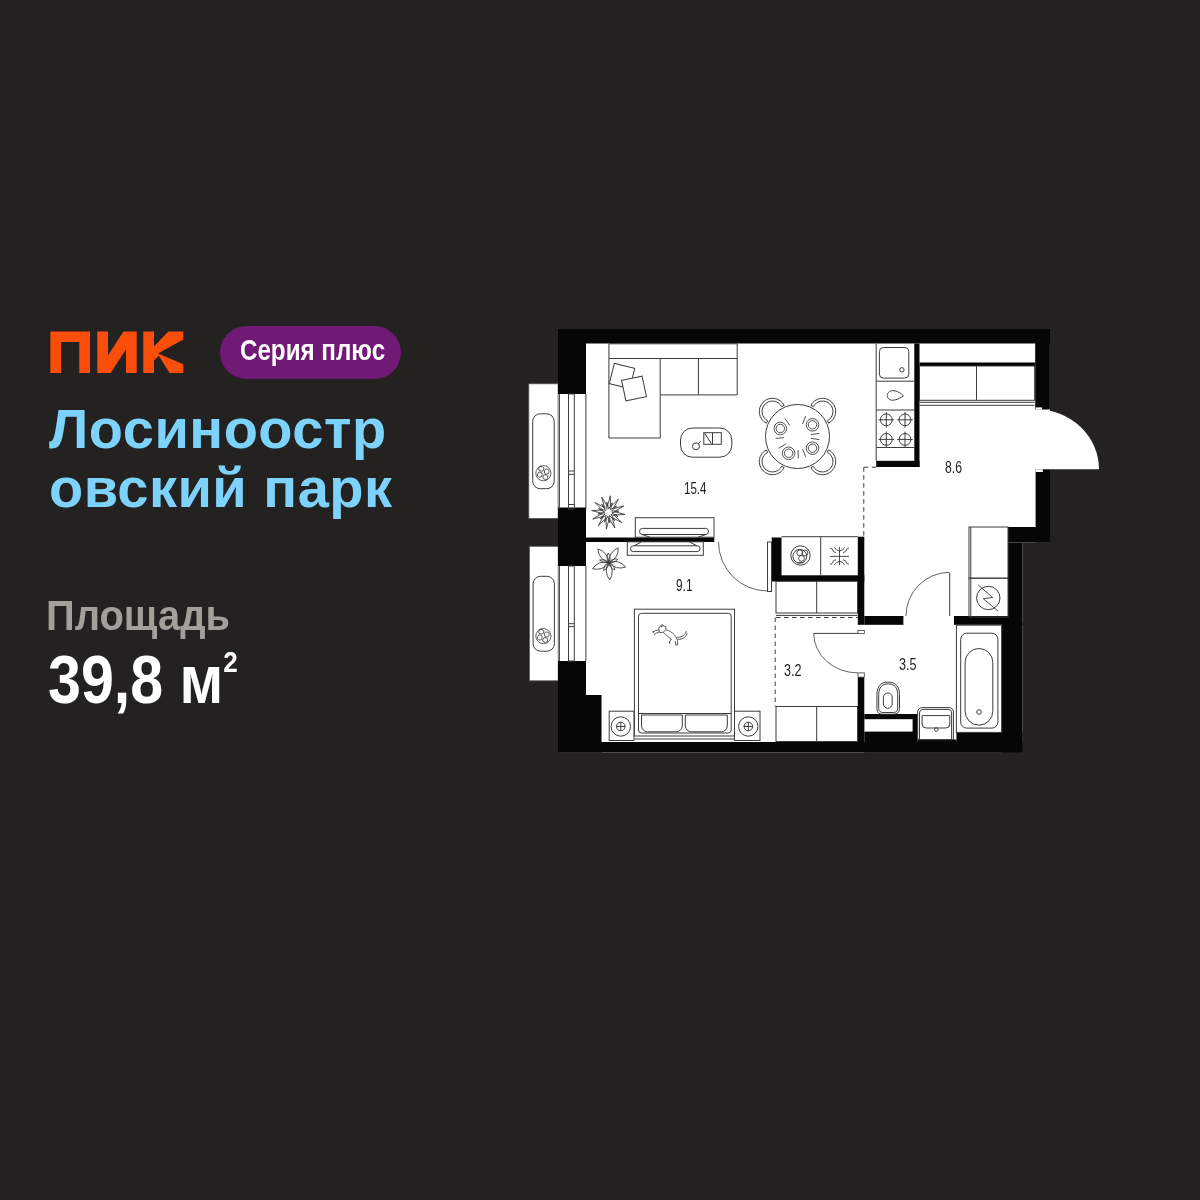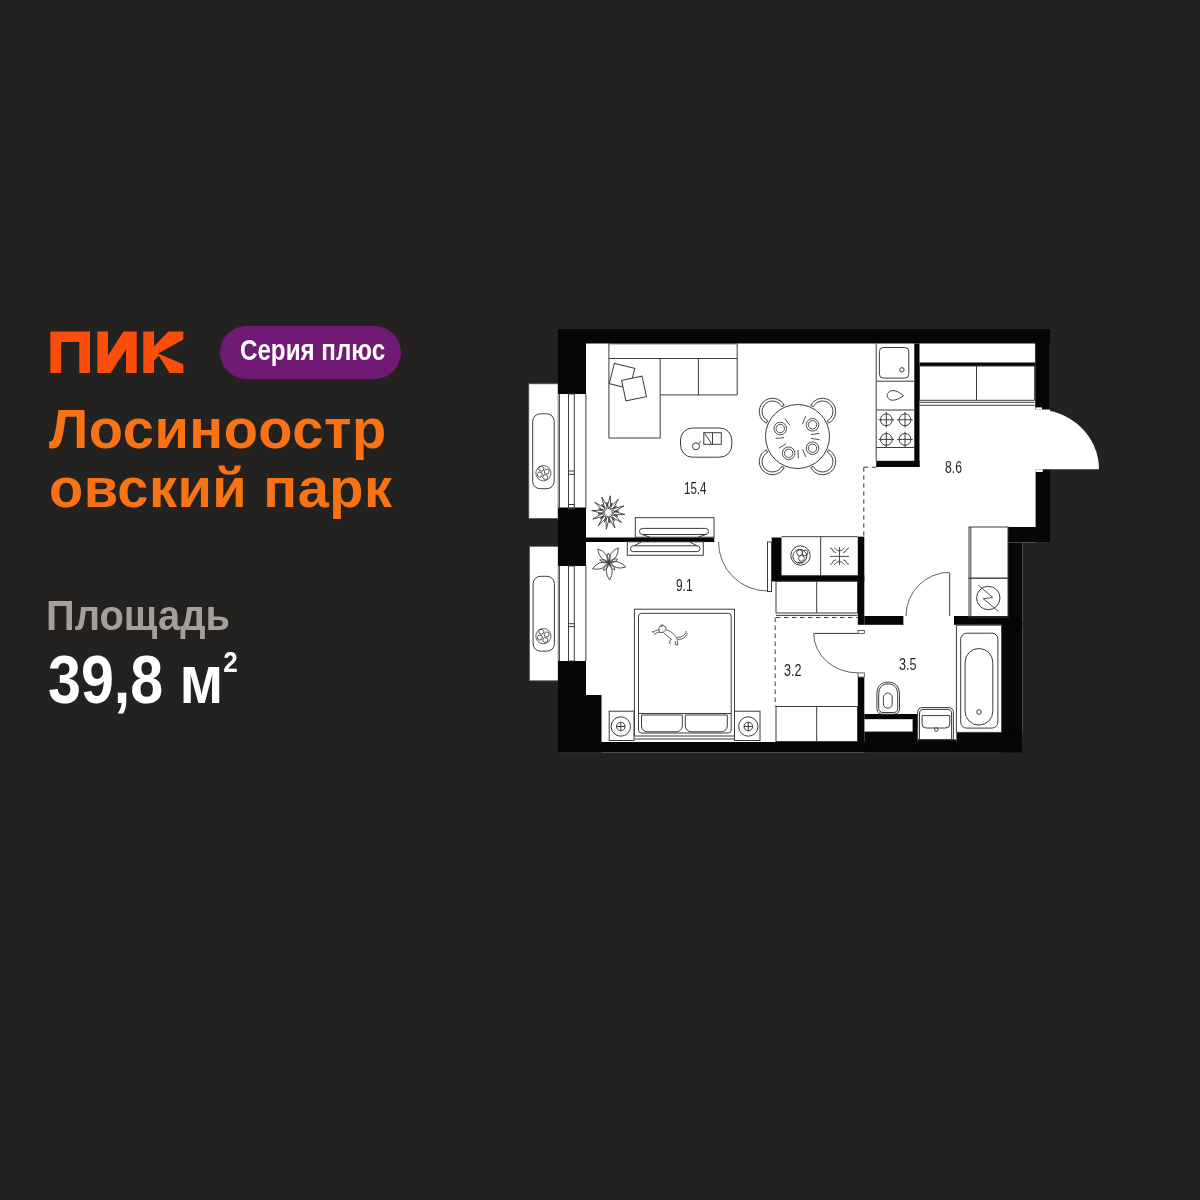--- a/index.html
+++ b/index.html
@@ -14,21 +14,21 @@
 <svg class="abs" style="left:49px;top:331px;" width="135" height="42" viewBox="0 0 135 42">
   <g fill="#fb4e0a">
     <path d="M1.4,0.6 H41 V42 H30.3 V10.9 H12.2 V42 H1.4 Z"></path>
     <path d="M48.3,0.6 H59 V24.5 L74.4,0.6 H87.7 V42 H77 V18.3 L61.7,42 H48.3 Z"></path>
     <path d="M94.3,0.6 H105 V15.5 L119.3,0.6 H134.3 V8.6 L109,22.5 L134.3,33.2 V42 H120.5 L109.8,24.8 L105,29.5 V42 H94.3 Z"></path>
   </g>
 </svg>
 
 <div class="abs" style="left:220px;top:326px;width:181px;height:53px;border-radius:27px;background:#701a75;color:#fff;font-weight:bold;font-size:29.5px;line-height:47px;text-align:right;"><span style="display:inline-block;transform:scaleX(.82);transform-origin:50% 50%;">Серия плюс</span></div>
 
-<div class="abs" style="left:49px;top:400px;color:#f97316;font-weight:bold;font-size:56px;line-height:58.7px;letter-spacing:0.5px;">Лосиноостр<br>овский парк</div>
+<div class="abs" style="left:49px;top:400px;color:#7dd3fc;font-weight:bold;font-size:56px;line-height:58.7px;letter-spacing:0.5px;">Лосиноостр<br>овский парк</div>
 
 <div class="abs" style="left:45.5px;top:591.5px;color:#a49f99;font-weight:bold;font-size:42px;transform:scaleX(.95);transform-origin:0 0;">Площадь</div>
 
 <div class="abs" style="left:48px;top:640px;color:#fff;font-weight:bold;font-size:68px;transform:scaleX(.87);transform-origin:0 0;">39,8 м<span style="font-size:30px;position:relative;top:-31px;">2</span></div>
 
 <svg class="abs" style="left:500px;top:300px;" width="620" height="480" viewBox="500 300 620 480">
 <g stroke-linecap="butt">
 
   <path d="M558,329 H1050 V542.5 H1022.5 V752.5 H558 Z" fill="#ffffff"></path>
 

